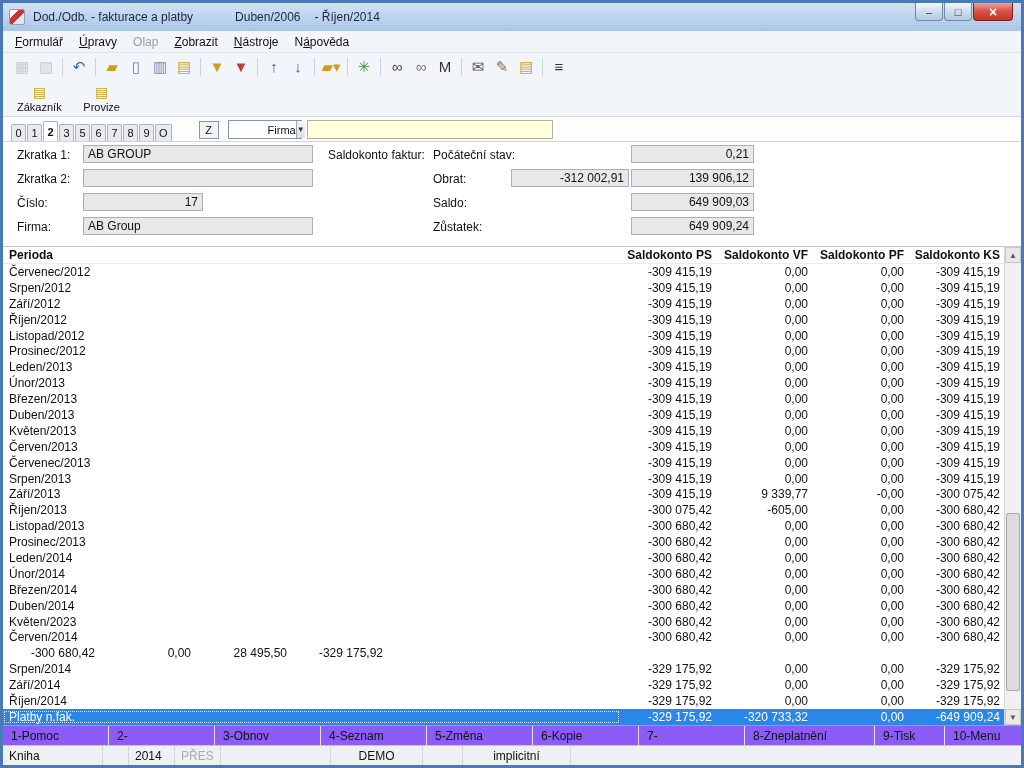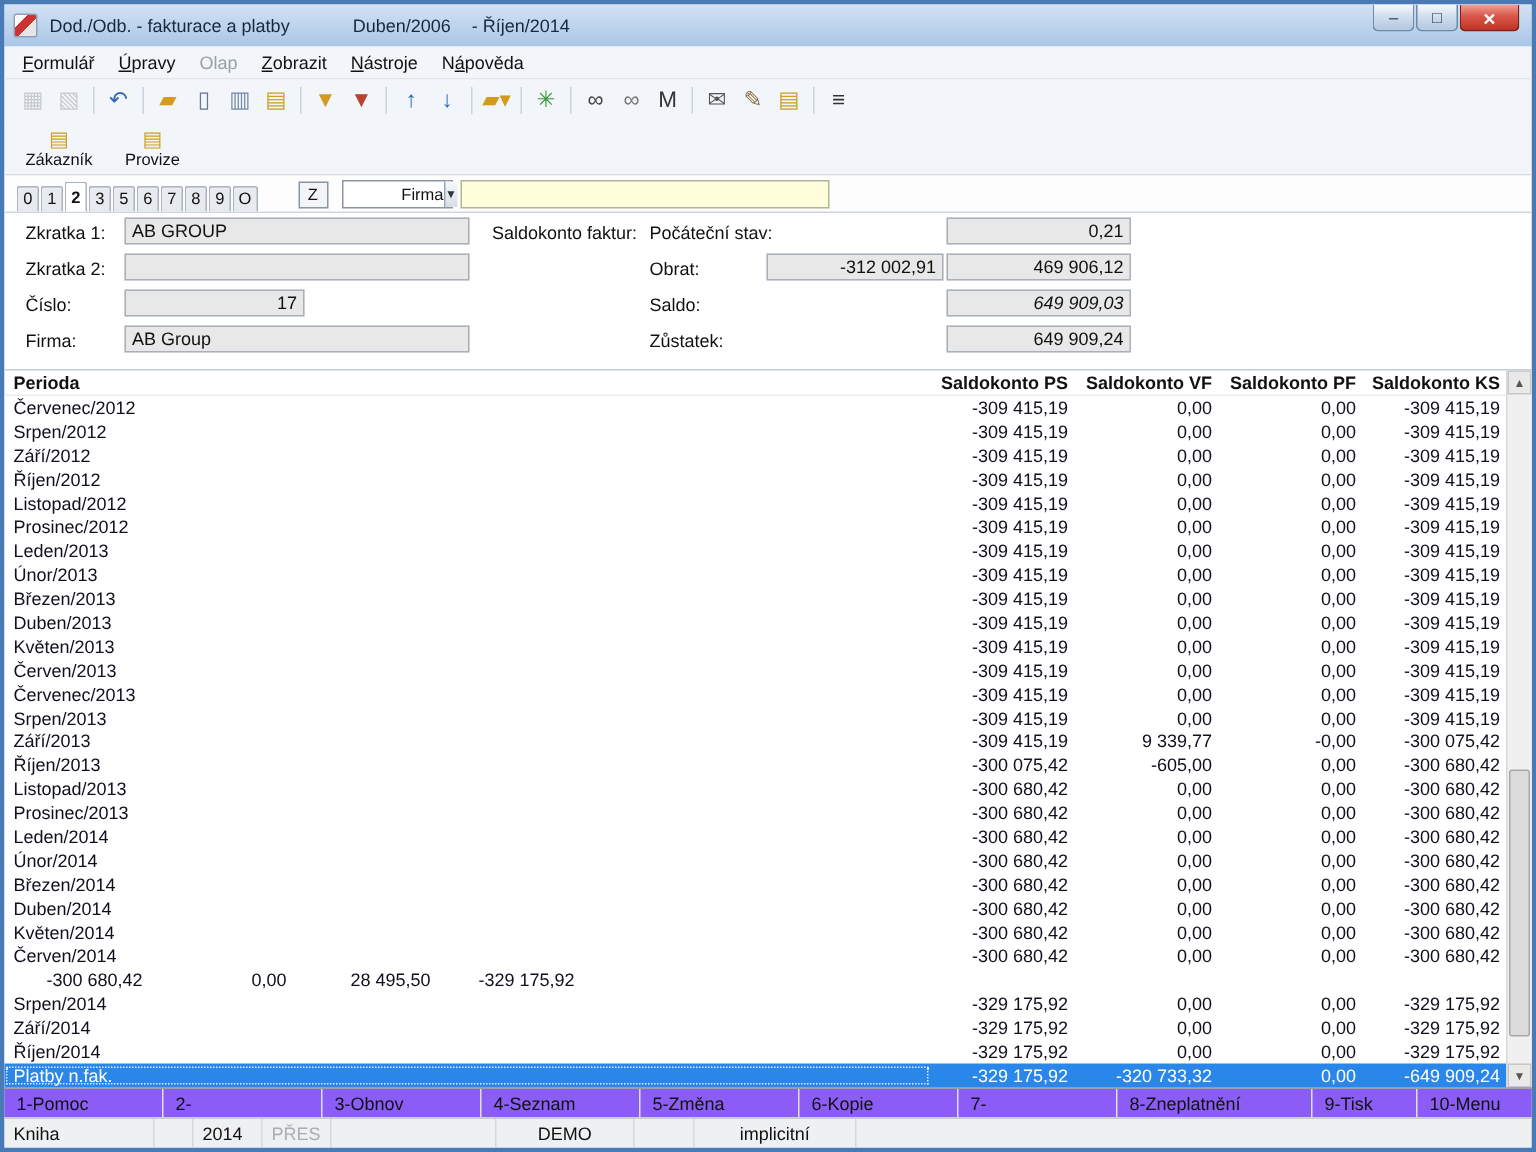--- a/index.html
+++ b/index.html
@@ -70,21 +70,21 @@
            padding:0 4px; display:flex; align-items:center; white-space:nowrap; }
   .field.num { justify-content:flex-end; }
 
   .l-zk1 { left:14px; top:6px; }   .f-zk1 { left:80px; top:3px; width:230px; }
   .l-zk2 { left:14px; top:30px; }  .f-zk2 { left:80px; top:27px; width:230px; }
   .l-cis { left:14px; top:54px; }  .f-cis { left:80px; top:51px; width:120px; }
   .l-fir { left:14px; top:78px; }  .f-fir { left:80px; top:75px; width:230px; }
   .l-sal { left:325px; top:6px; }
   .l-poc { left:430px; top:6px; }  .f-poc { left:628px; top:3px;  width:123px; }
   .l-obr { left:430px; top:30px; } .f-ob1 { left:508px; top:27px; width:118px; } .f-ob2 { left:628px; top:27px; width:123px; }
-  .l-sdo { left:430px; top:54px; } .f-sdo { left:628px; top:51px; width:123px;font-style:italic; }
+  .l-sdo { left:430px; top:54px; } .f-sdo { left:628px; top:51px; width:123px; }
   .l-zus { left:430px; top:78px; } .f-zus { left:628px; top:75px; width:123px; }
 
   
   .tablearea { flex:1 1 auto; min-height:0; display:flex; background:#fff; border-top:1px solid #c4ccd8; }
   .tmain { flex:1; min-width:0; display:flex; flex-direction:column; }
   .thead { height:17px; flex:0 0 auto; display:flex; font-weight:bold; align-items:center;
            border-bottom:1px solid #ececec; }
   .hcell.per { flex:1; padding-left:6px; }
   .hcell.num { width:96px; text-align:right; padding-right:4px; }
   .tbody { flex:1; display:flex; flex-direction:column; min-height:0; }
@@ -221,21 +221,21 @@
     <span class="flabel l-cis">Číslo:</span>
     <span class="field num f-cis">17</span>
     <span class="flabel l-fir">Firma:</span>
     <span class="field f-fir">AB Group</span>
 
     <span class="flabel l-sal">Saldokonto faktur:</span>
     <span class="flabel l-poc">Počáteční stav:</span>
     <span class="field num f-poc">0,21</span>
     <span class="flabel l-obr">Obrat:</span>
     <span class="field num f-ob1">-312 002,91</span>
-    <span class="field num f-ob2">469 906,12</span>
+    <span class="field num f-ob2">139 906,12</span>
     <span class="flabel l-sdo">Saldo:</span>
     <span class="field num f-sdo">649 909,03</span>
     <span class="flabel l-zus">Zůstatek:</span>
     <span class="field num f-zus">649 909,24</span>
   </div>
 
   <div class="tablearea">
     <div class="tmain">
       <div class="thead">
           <div class="hcell per">Perioda</div>
@@ -393,21 +393,21 @@
             <div class="c-num">-300 680,42</div>
           </div>
           <div class="trow">
             <div class="c-per">Duben/2014</div>
             <div class="c-num">-300 680,42</div>
             <div class="c-num">0,00</div>
             <div class="c-num">0,00</div>
             <div class="c-num">-300 680,42</div>
           </div>
           <div class="trow">
-            <div class="c-per">Květen/2014</div>
+            <div class="c-per">Květen/2023</div>
             <div class="c-num">-300 680,42</div>
             <div class="c-num">0,00</div>
             <div class="c-num">0,00</div>
             <div class="c-num">-300 680,42</div>
           </div>
           <div class="trow">
             <div class="c-per">Červen/2014</div>
             <div class="c-num">-300 680,42</div>
             <div class="c-num">0,00</div>
             <div class="c-num">0,00</div>

